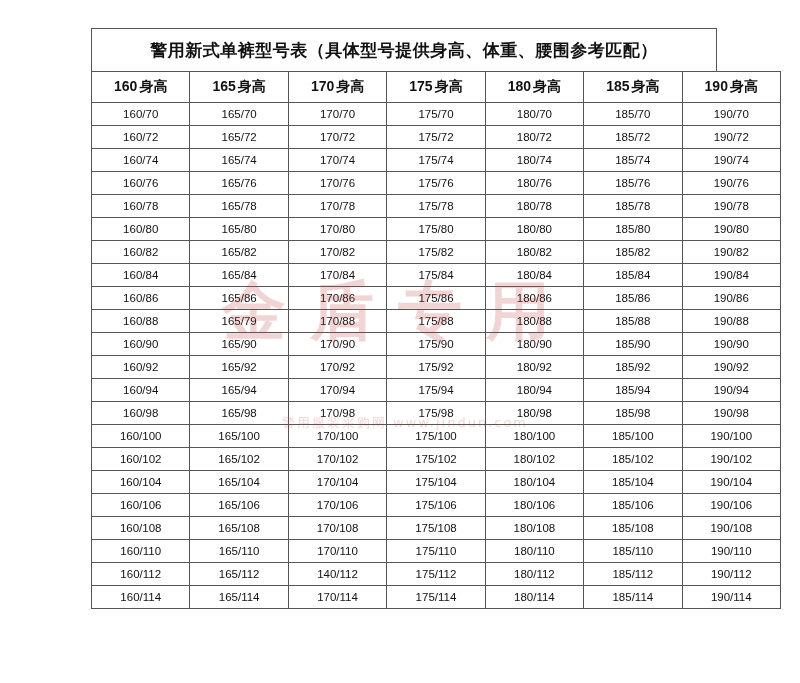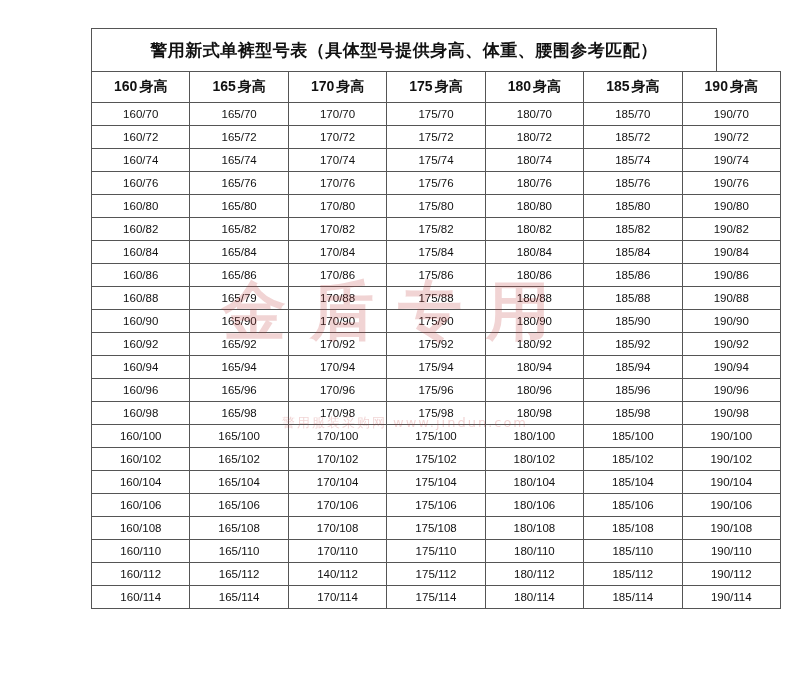--- a/index.html
+++ b/index.html
@@ -164,20 +164,29 @@
         <tr>
           <td>160/76</td>
           <td>165/76</td>
           <td>170/76</td>
           <td>175/76</td>
           <td>180/76</td>
           <td>185/76</td>
           <td>190/76</td>
         </tr>
         <tr>
+          <td>160/78</td>
+          <td>165/78</td>
+          <td>170/78</td>
+          <td>175/78</td>
+          <td>180/78</td>
+          <td>185/78</td>
+          <td>190/78</td>
+        </tr>
+        <tr>
           <td>160/80</td>
           <td>165/80</td>
           <td>170/80</td>
           <td>175/80</td>
           <td>180/80</td>
           <td>185/80</td>
           <td>190/80</td>
         </tr>
         <tr>
           <td>160/82</td>
@@ -236,29 +245,20 @@
         <tr>
           <td>160/94</td>
           <td>165/94</td>
           <td>170/94</td>
           <td>175/94</td>
           <td>180/94</td>
           <td>185/94</td>
           <td>190/94</td>
         </tr>
         <tr>
-          <td>160/96</td>
-          <td>165/96</td>
-          <td>170/96</td>
-          <td>175/96</td>
-          <td>180/96</td>
-          <td>185/96</td>
-          <td>190/96</td>
-        </tr>
-        <tr>
           <td>160/98</td>
           <td>165/98</td>
           <td>170/98</td>
           <td>175/98</td>
           <td>180/98</td>
           <td>185/98</td>
           <td>190/98</td>
         </tr>
         <tr>
           <td>160/100</td>

